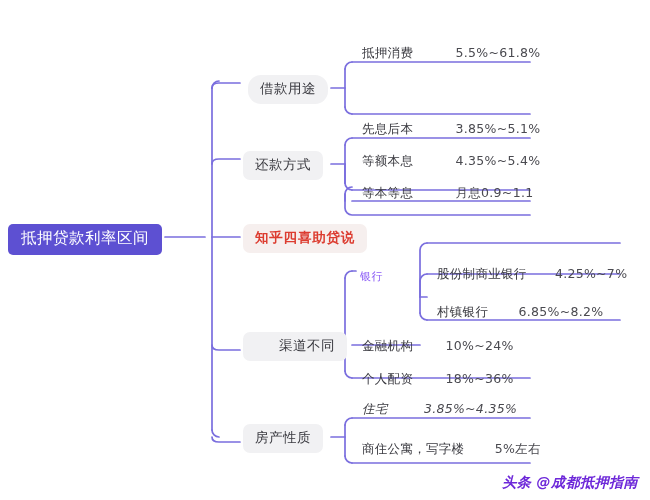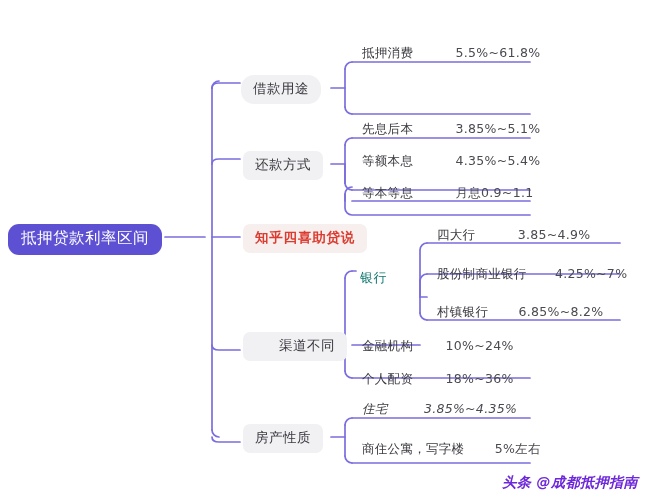--- a/index.html
+++ b/index.html
@@ -29,21 +29,21 @@
   
   .node {
     position: absolute;
     white-space: nowrap;
     box-sizing: border-box;
   }
 
   .root-node {
     background: #5d50d2;
     color: #ffffff;
-    border-radius: 11px;
+    border-radius: 5px;
     font-size: 15.5px;
     letter-spacing: 0.5px;
     padding: 7px 13px 8px 13px;
     line-height: 1;
   }
 
   .pill-node {
     background: #f1f1f3;
     color: #3a3a40;
     border-radius: 7px;
@@ -54,22 +54,22 @@
   }
 
   .pill-node.accent {
     background: #f6efee;
     color: #dc3c30;
     font-weight: bold;
     letter-spacing: 0.8px;
   }
 
   .plain-node {
-    color: #0f766e;
-    font-size: 13px;
+    color: #8b5cf6;
+    font-size: 11px;
     letter-spacing: 0.4px;
     line-height: 1;
     padding: 3px 2px 5px 2px;
     text-align: right;
   }
 
   
   .leaf-node {
     color: #3a3a40;
     font-size: 12.5px;
@@ -152,21 +152,21 @@
       <path d="M352,418 H530"></path>
       <path d="M352,418 a7,7 0 0 0 -7,7"></path>
       <path d="M345,425 V456"></path>
       <path d="M345,456 a7,7 0 0 0 7,7"></path>
       <path d="M352,463 H530"></path>
     </g>
   </svg>
 
   <div class="node root-node" style="left:8px; top:224px;">抵押贷款利率区间</div>
 
-  <div class="node pill-node" style="left:241px; top:75px;border-radius:13px;">借款用途</div>
+  <div class="node pill-node" style="left:248px; top:75px;border-radius:13px;">借款用途</div>
 
   <div class="node pill-node" style="left:243px; top:151px;">还款方式</div>
 
   <div class="node pill-node accent" style="left:243px; top:224px;">知乎四喜助贷说</div>
 
   <div class="node pill-node" style="left:243px; top:332px;padding-left:36px;">渠道不同</div>
 
   <div class="node pill-node" style="left:243px; top:424px;">房产性质</div>
 
   <div class="node leaf-node" style="left:358px; top:44px;">
@@ -185,24 +185,20 @@
     <span class="val" style="margin-left:38px;">4.35%~5.4%</span>
   </div>
 
   <div class="node leaf-node" style="left:358px; top:184px;">
     <span class="lbl">等本等息</span>
     <span class="val" style="margin-left:38px;">月息0.9~1.1</span>
   </div>
 
   <div class="node plain-node" style="left:358px; top:268px;">银行</div>
 
-  <div class="node leaf-node" style="left:433px; top:226px;">
-    <span class="lbl">四大行</span>
-    <span class="val" style="margin-left:38px;">3.85~4.9%</span>
-  </div>
 
   <div class="node leaf-node" style="left:433px; top:265px;">
     <span class="lbl">股份制商业银行</span>
     <span class="val" style="margin-left:24px;">4.25%~7%</span>
   </div>
 
   <div class="node leaf-node" style="left:433px; top:303px;">
     <span class="lbl">村镇银行</span>
     <span class="val" style="margin-left:26px;">6.85%~8.2%</span>
   </div>

